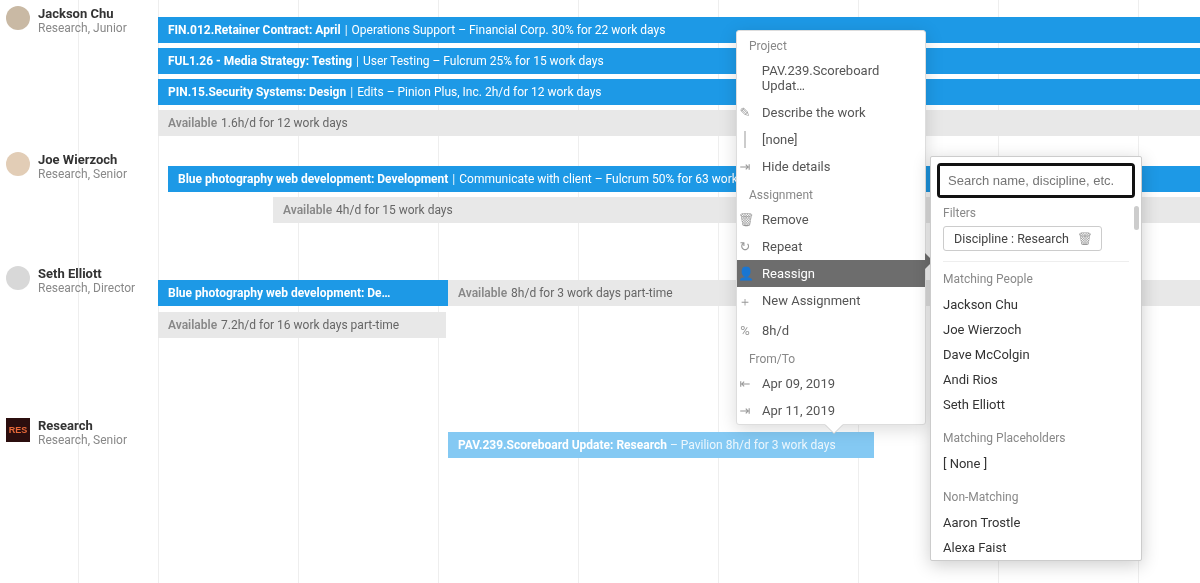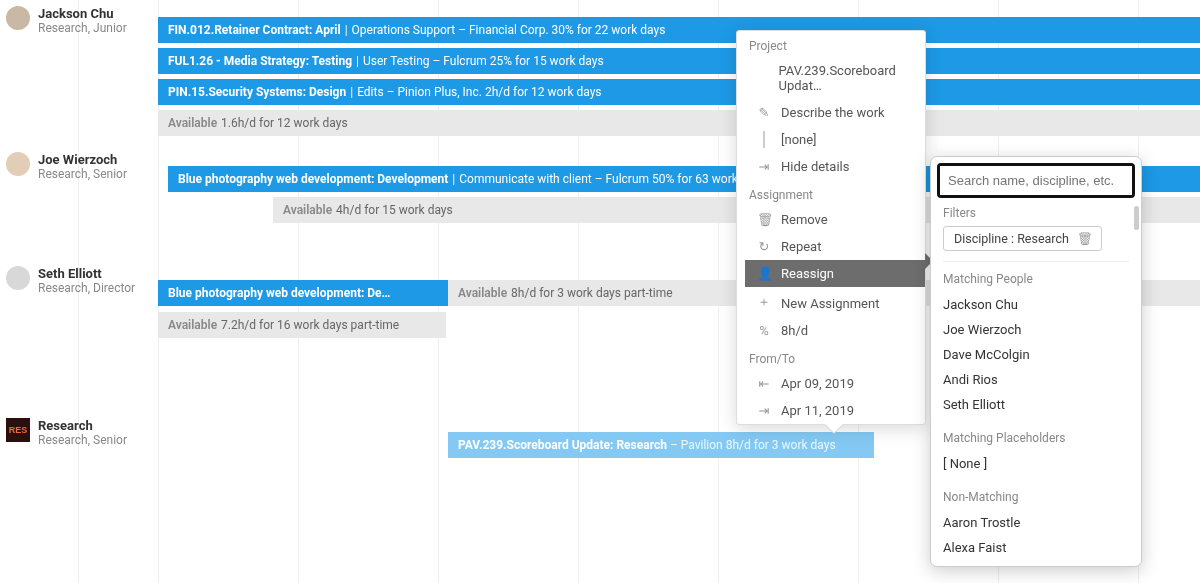--- a/index.html
+++ b/index.html
@@ -85,24 +85,23 @@
     box-shadow: 0 4px 18px rgba(0,0,0,.15);
     font-size: 13px;
     z-index: 10;
   }
   .popover .sect-h {
     color: #888;
     padding: 8px 12px 4px;
     font-size: 12px;
   }
   .popover .item {
-    padding: 6px 12px;
-    display:flex; align-items:flex-end; gap:10px;
+    padding: 6px 1px;
+    display:flex; align-items:flex-start; gap:10px;
     color:#555;
-    margin-left:8px;
   }
   .popover .item .ico { width:14px; color:#999; text-align:center; }
   .popover .item.sel {
     background:#6d6d6d; color:#fff;
   }
   .popover .item.sel .ico { color:#fff; }
   .popover .arrow {
     position:absolute; right:-8px; top:222px;
     width:0;height:0;
     border-top:8px solid transparent;
@@ -118,24 +117,23 @@
     border-top:9px solid #fff;
     filter: drop-shadow(0 1px 0 #ccc);
   }
   
   .fly {
     position:absolute;
     left: 930px; top: 156px;
     width: 212px;
     background:#fff;
     border:1px solid #ccc;
-    border-radius:7px;
+    border-radius:2px;
     box-shadow:0 4px 18px rgba(0,0,0,.2);
     z-index: 20;
-    padding-bottom:6px;
   }
   .fly .search-w {
     margin:6px; border:3px solid #111; border-radius:4px;
   }
   .fly input {
     width:100%; border:0; padding:7px 8px; font-size:13px; outline:none;
   }
   .fly .body { padding: 0 12px; position:relative; }
   .fly .scroll-ind {
     position:absolute; right:2px; top:0;

